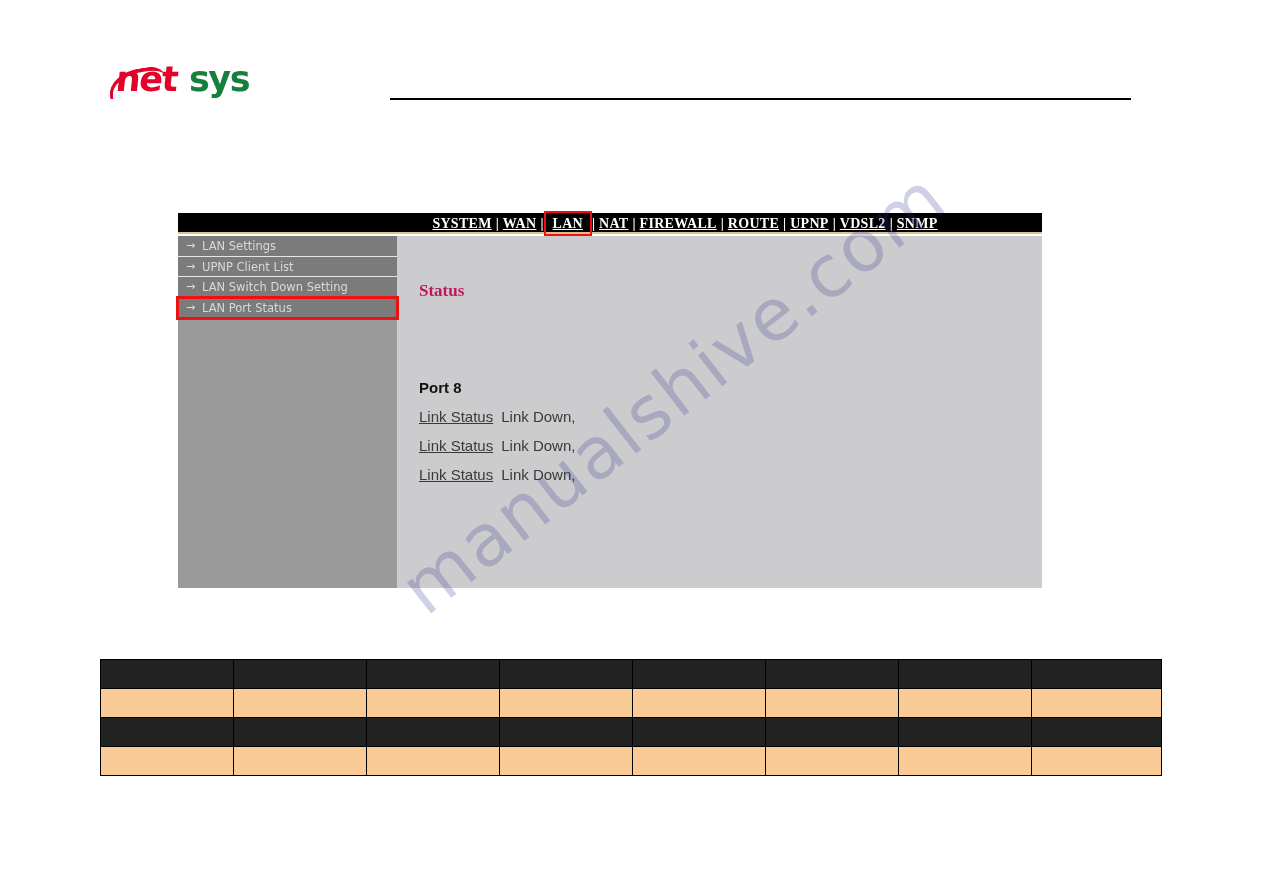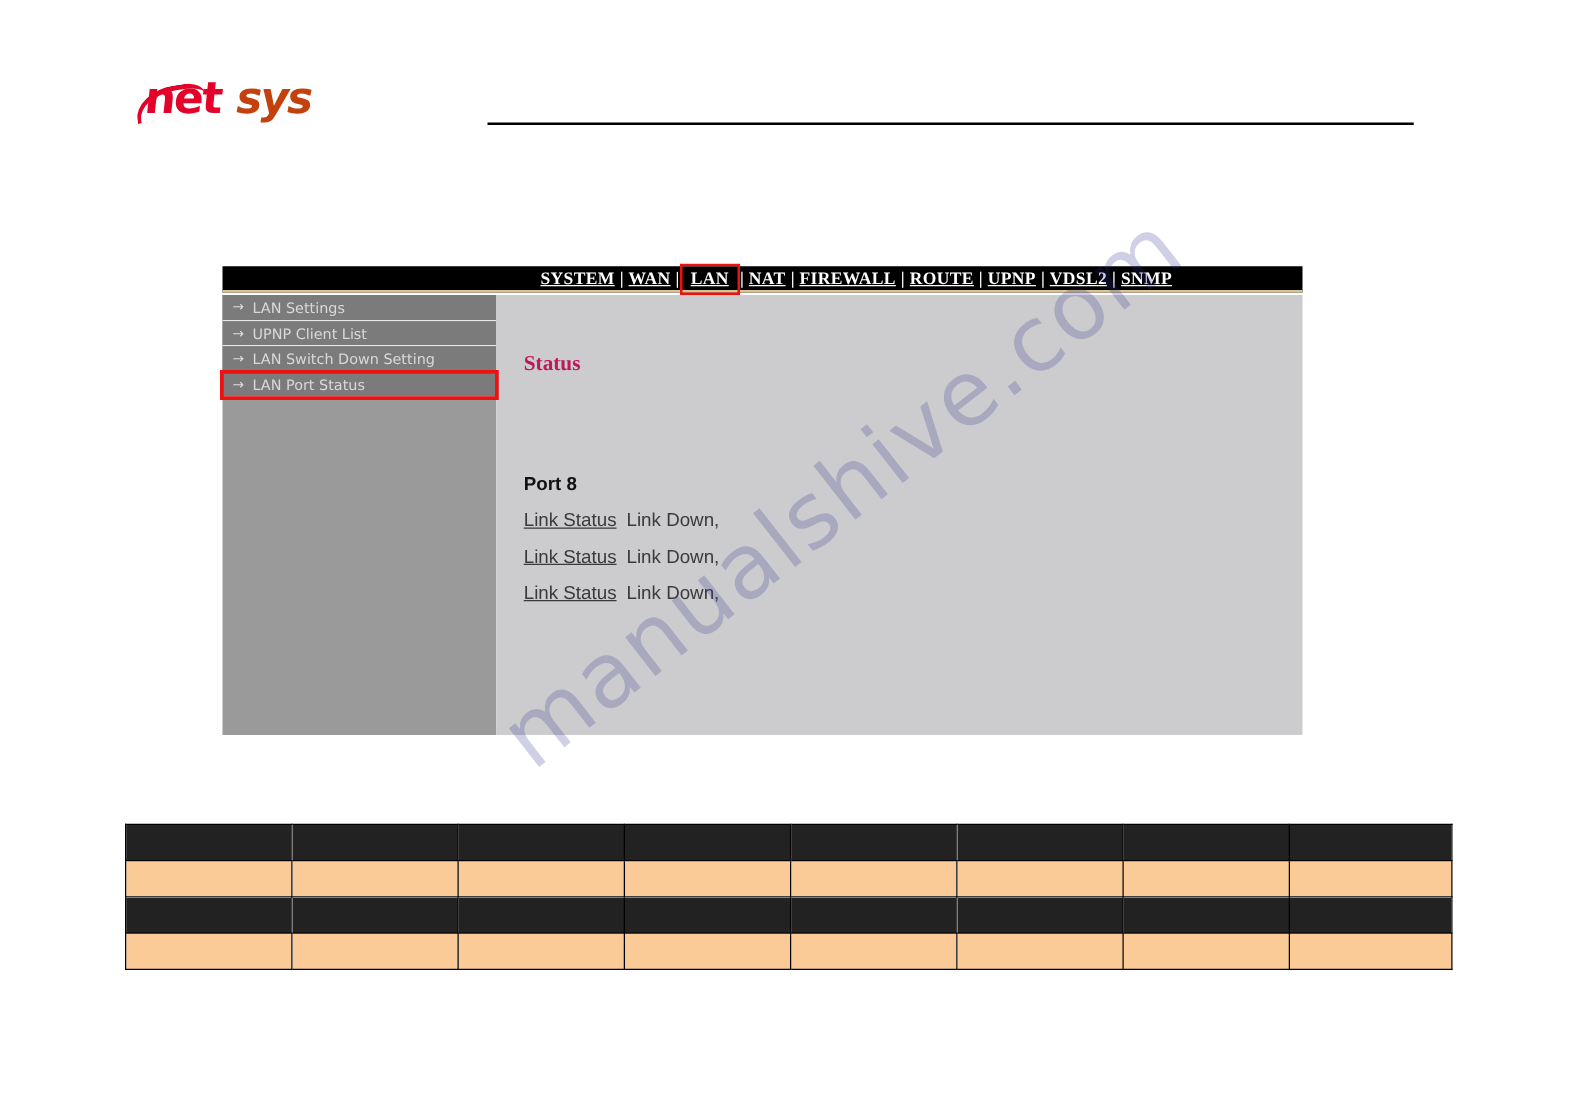--- a/index.html
+++ b/index.html
@@ -37,22 +37,21 @@
     line-height: 44px;
     letter-spacing: -1.5px;
   }
   #brand-logo .logo-net {
     left: 8px;
     color: #e4022a;
     transform: skewX(-6deg);
   }
   #brand-logo .logo-sys {
     left: 81px;
-    color: #c2410c;
-    font-style: italic;
+    color: #15803d;
   }
   #brand-logo .logo-swoosh {
     position: absolute;
     left: 0px; top: 12px;
     width: 54px; height: 22px;
     border-top: 4px solid #e4022a;
     border-left: 3px solid #e4022a;
     border-radius: 60% 30% 0 0 / 90% 40% 0 0;
     transform: rotate(-9deg);
   }

